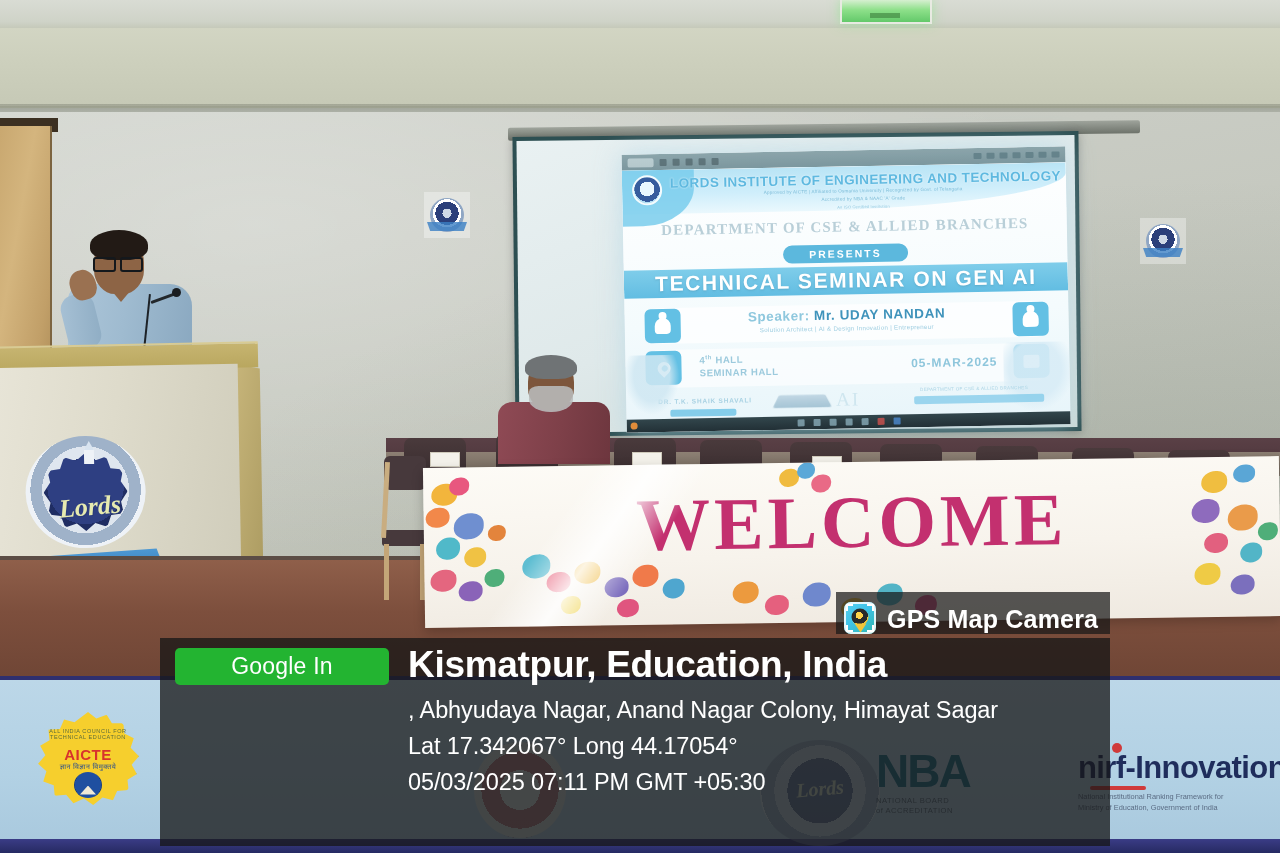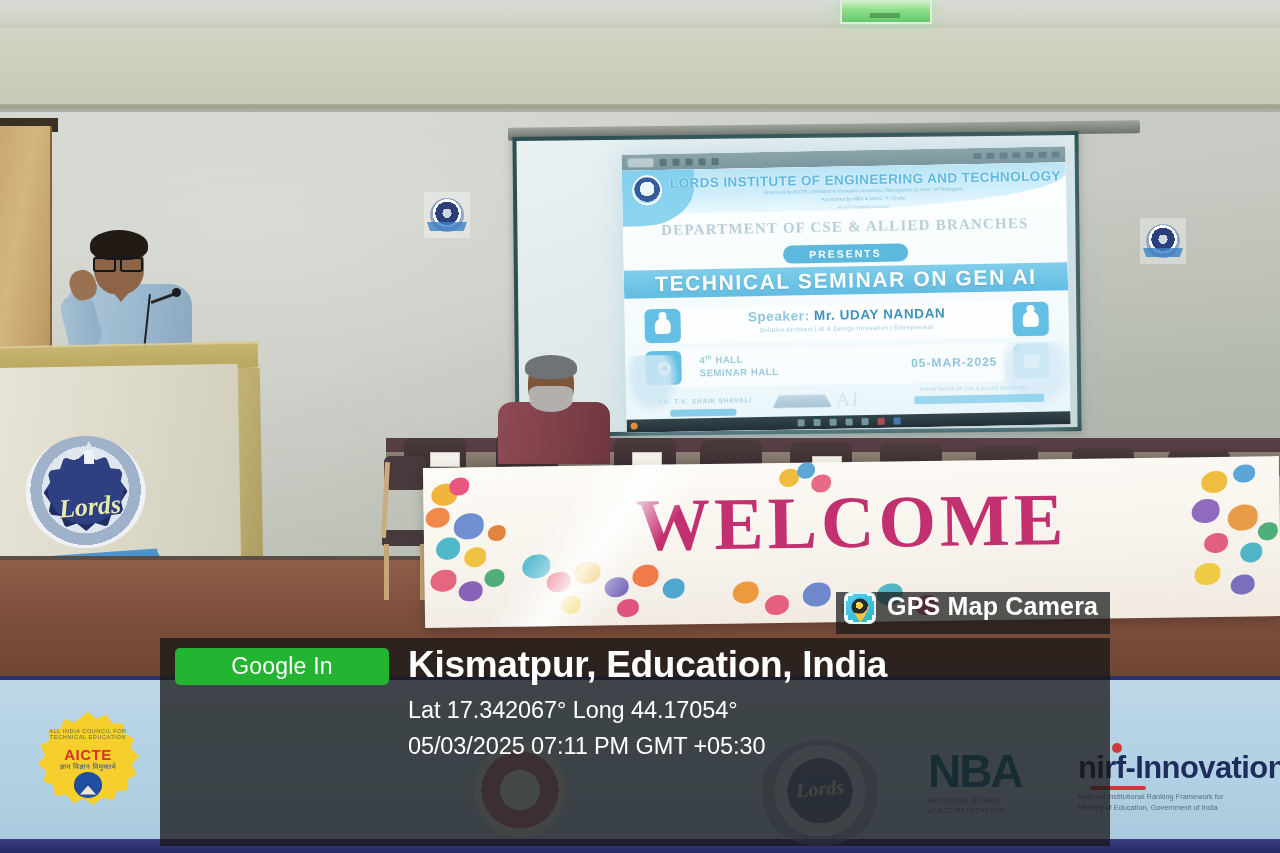--- a/index.html
+++ b/index.html
@@ -524,21 +524,21 @@
     position: absolute; left: 50%; top: 60px; transform: translateX(-50%);
     width: 28px; height: 26px; border-radius: 50%;
     background: radial-gradient(circle at 50% 50%, #1f4fa0 0 68%, #163c7d 68% 100%);
   }
   .aicte-seal::after {
     content: ""; position: absolute; left: 50%; top: 52%; transform: translateX(-50%);
     width: 16px; height: 9px; background: #f0e9d6;
     clip-path: polygon(50% 0, 100% 100%, 0 100%);
   }
 
-  .nba-logo { position: absolute; left: 928px; top: 748px; width: 140px; height: 96px; }
+  .nba-logo { position: absolute; left: 876px; top: 748px; width: 140px; height: 96px; }
   .nba-mark {
     font-size: 46px; font-weight: bold; color: #1d7490; letter-spacing: -2px;
     font-family: "Liberation Sans", sans-serif; line-height: 1;
   }
   .nba-sub {
     font-size: 7.6px; color: #3d4f63; letter-spacing: .5px; line-height: 1.3;
     opacity: .75; margin-top: 2px;
   }
   .nirf-logo { position: absolute; left: 1078px; top: 752px; width: 230px; height: 92px; }
   .nirf-mark {
@@ -575,21 +575,21 @@
   .lbl-text {
     position: absolute; left: 50%; top: 46%; transform: translate(-50%,-50%) rotate(-5deg);
     font-family: "Liberation Serif", serif; font-style: italic; font-weight: bold;
     font-size: 20px; color: #e9edb4;
   }
 
   
   .gps-brand {
     position: absolute; left: 836px; top: 592px; width: 274px; height: 42px;
     background: rgba(24,24,24,.72);
-    display: flex; align-items: flex-start; gap: 11px; padding-left: 8px;
+    display: flex; align-items: flex-end; gap: 11px; padding-left: 8px;
   }
   .gps-icon {
     width: 32px; height: 32px; border-radius: 7px;
     background: linear-gradient(140deg, #59d3f0 0%, #3fc2e8 45%, #2eb5a8 100%);
     position: relative; flex: 0 0 auto;
     box-shadow: inset 0 0 0 2px rgba(255,255,255,.85);
   }
   .gps-icon-pin {
     position: absolute; left: 50%; top: 47%; transform: translate(-50%,-50%);
     width: 17px; height: 17px; border-radius: 50%;
@@ -965,18 +965,19 @@
   <div class="gps-panel">
 
     <div class="check-in-btn">
       <span class="check-in-label">Google In</span>
     </div>
 
     <div class="gps-title">Kismatpur, Education, India</div>
 
 
     <div class="gps-lines">
+      <div class="gps-line">, Abhyudaya Nagar, Anand Nagar Colony, Himayat Sagar</div>
       <div class="gps-line">Lat 17.342067° Long 44.17054°</div>
       <div class="gps-line">05/03/2025 07:11 PM GMT +05:30</div>
     </div>
   </div>
 
 </div>
 
 </body></html>

